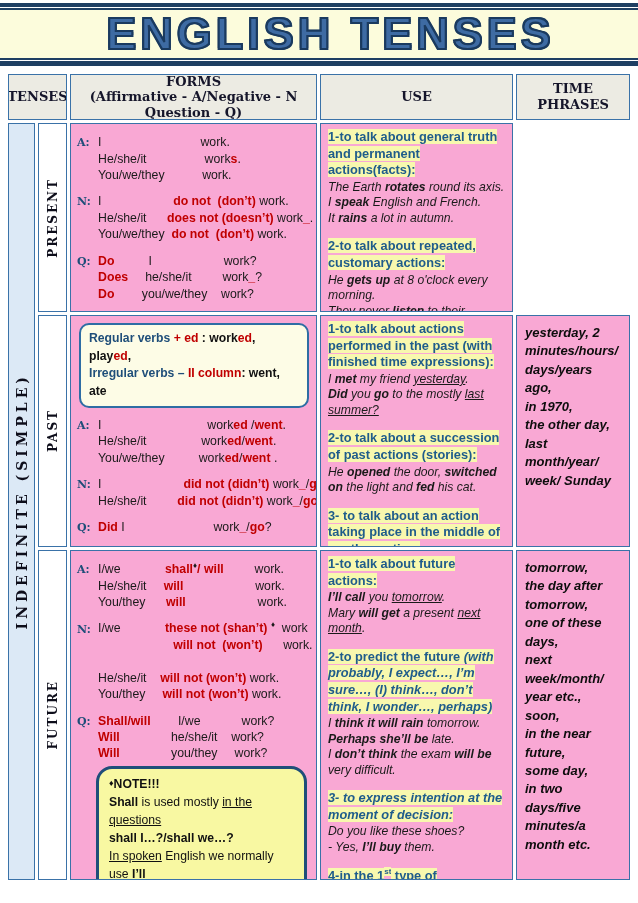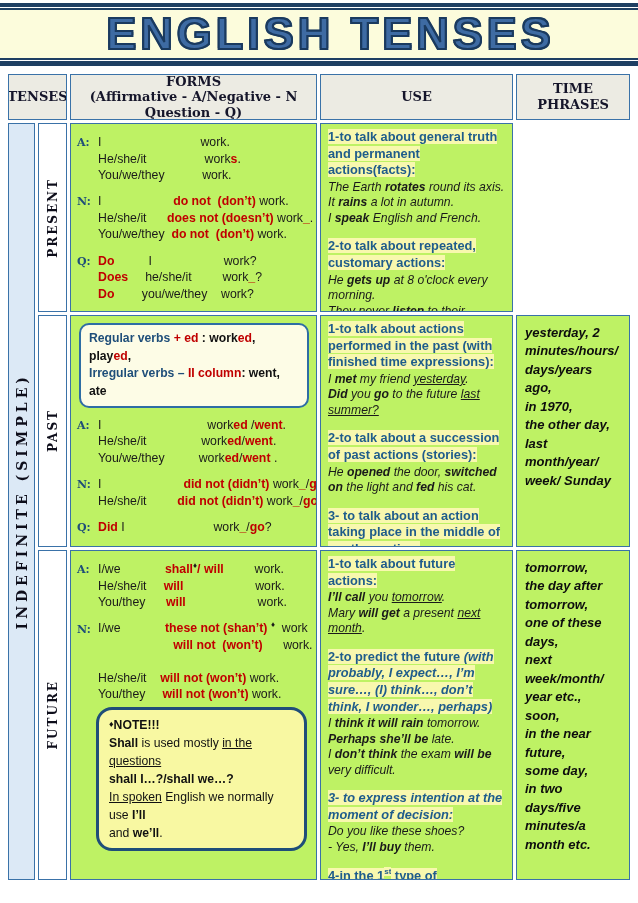--- a/index.html
+++ b/index.html
@@ -11,21 +11,21 @@
   .banner { background:#fcfcdc; border-top:2px solid #1e3f63; border-bottom:2px solid #1e3f63;
             height:52px; display:flex; align-items:center; justify-content:center; margin:1px 0;padding-left:23px; }
   .title { font-family:"Liberation Sans", sans-serif; font-weight:bold; font-size:45px;
            letter-spacing:4px; color:#3e6ba3; -webkit-text-stroke:2px #1a3a5f;
            text-shadow:1px 1px 0 #1a3a5f, -1px -1px 0 #1a3a5f, 1px -1px 0 #1a3a5f, -1px 1px 0 #1a3a5f; }
 
   .table { margin:8px 8px 0 8px; display:grid;
            grid-template-columns:27px 29px 247px 193px 1fr;
            grid-template-rows:46px 189px 232px 1fr;
            gap:3px; height:806px; }
-  .cell { border:1.6px solid #3a72a8; background:#bef264; overflow:hidden; }
+  .cell { border:1.6px solid #3a72a8; background:#f9a8d4; overflow:hidden; }
   .hcell { background:#ecebe3; display:flex; align-items:center; justify-content:center;
            font-family:"DejaVu Serif", serif; font-weight:bold; font-size:13px; color:#15152a;
            text-align:center; white-space:pre-line; line-height:1.2; }
   .c1 { grid-column:1/3; }
   .indef { grid-column:1; grid-row:2/5; background:#dcE9f6; display:flex; align-items:center; justify-content:center; }
   .tcell { display:flex; align-items:center; justify-content:center; background:#fff; }
   .vtext { writing-mode:vertical-rl; transform:rotate(180deg);
            font-family:"DejaVu Serif", serif; font-weight:bold; color:#0d0d1a; }
   .v-big { font-size:14px; letter-spacing:4px; }
   .v-sm  { font-size:12px; letter-spacing:2px; }
@@ -103,22 +103,22 @@
       <div class="fblock">
         <div class="fline"><span class="c-lbl">Q:</span><span class="c-r">Do</span><span>          I                     work?</span></div>
         <div class="fline"><span class="c-lbl"></span><span class="c-r">Does</span><span>     he/she/it         work</span><span class="c-r">_</span><span>?</span></div>
         <div class="fline"><span class="c-lbl"></span><span class="c-r">Do</span><span>        you/we/they    work?</span></div>
       </div>
     </div>
   <div class="cell ucell" style="grid-column:4;grid-row:2;">
       <div class="use-section">
         <div class="use-heading"><span class="c-hl">1-to talk about general truth and permanent actions(facts):</span></div>
         <div class="use-ex"><span>The Earth </span><span class="c-b">rotates</span><span> round its axis.</span></div>
+        <div class="use-ex"><span>I </span><span class="c-b">speak</span><span> English and French.</span></div>
         <div class="use-ex"><span>It </span><span class="c-b">rains</span><span> a lot in autumn.</span></div>
-        <div class="use-ex"><span>I </span><span class="c-b">speak</span><span> English and French.</span></div>
       </div>
       <div class="use-section">
         <div class="use-heading"><span class="c-hl">2-to talk about repeated, customary actions:</span></div>
         <div class="use-ex"><span>He </span><span class="c-b">gets up</span><span> at 8 o'clock every morning.</span></div>
         <div class="use-ex"><span>They never </span><span class="c-b">listen</span><span> to their teacher.</span></div>
       </div>
     </div>
 
   <div class="cell tcell" style="grid-column:2;grid-row:3;">
     <div class="vtext v-sm">PAST</div>
@@ -140,21 +140,21 @@
         </div>
         <div class="fblock">
           <div class="fline"><span class="c-lbl">Q:</span><span class="c-r">Did</span><span> I                          work</span><span class="c-r">_</span><span>/</span><span class="c-r">go</span><span>?</span></div>
         </div>
       </div>
   </div>
   <div class="cell ucell" style="grid-column:4;grid-row:3;">
       <div class="use-section">
         <div class="use-heading"><span class="c-hl">1-to talk about actions performed in the past (with finished time expressions):</span></div>
         <div class="use-ex"><span>I </span><span class="c-b">met</span><span> my friend </span><span class="c-u">yesterday</span><span>.</span></div>
-        <div class="use-ex"><span class="c-b">Did</span><span> you </span><span class="c-b">go</span><span> to the future </span><span class="c-u">last summer?</span></div>
+        <div class="use-ex"><span class="c-b">Did</span><span> you </span><span class="c-b">go</span><span> to the mostly </span><span class="c-u">last summer?</span></div>
       </div>
       <div class="use-section">
         <div class="use-heading"><span class="c-hl">2-to talk about a succession of past actions (stories):</span></div>
         <div class="use-ex"><span>He </span><span class="c-b">opened</span><span> the door, </span><span class="c-b">switched on</span><span> the light and </span><span class="c-b">fed</span><span> his cat.</span></div>
       </div>
       <div class="use-section">
         <div class="use-heading"><span class="c-hl">3- to talk about an action taking place in the middle of another action:</span></div>
       </div>
     </div>
   <div class="cell pcell" style="grid-column:5;grid-row:3;">
@@ -178,20 +178,25 @@
           <div class="fline"><span class="c-lbl">A:</span><span>I/we             </span><span class="c-r">shall</span><span class="c-sup">♦</span><span class="c-r">/ will</span><span>         work.</span></div>
           <div class="fline"><span class="c-lbl"></span><span>He/she/it     </span><span class="c-r">will</span><span>                     work.</span></div>
           <div class="fline"><span class="c-lbl"></span><span>You/they      </span><span class="c-r">will</span><span>                     work.</span></div>
         </div>
         <div class="fblock">
           <div class="fline"><span class="c-lbl">N:</span><span>I/we             </span><span class="c-r">these not (shan’t) </span><span class="c-sup">♦</span><span>  work</span></div>
           <div class="fline"><span class="c-lbl"></span><span>                      </span><span class="c-r">will not  (won’t)</span><span>      work.</span></div>
           <div class="fline"><span> </span></div>
           <div class="fline"><span class="c-lbl"></span><span>He/she/it    </span><span class="c-r">will not (won’t) </span><span>work.</span></div>
           <div class="fline"><span class="c-lbl"></span><span>You/they     </span><span class="c-r">will not (won’t) </span><span>work.</span></div>
+        </div>
+        <div class="fblock">
+          <div class="fline"><span class="c-lbl">Q:</span><span class="c-r">Shall/will</span><span>        I/we            work?</span></div>
+          <div class="fline"><span class="c-lbl"></span><span class="c-r">Will</span><span>               he/she/it    work?</span></div>
+          <div class="fline"><span class="c-lbl"></span><span class="c-r">Will</span><span>               you/they     work?</span></div>
         </div>
       </div>
     <div class="note-future">
         <div class="line"><span class="c-dia">♦</span><span class="c-b">NOTE!!!</span></div>
         <div class="line"><span class="c-b">Shall</span><span> is used mostly </span><span class="c-u">in the questions</span></div>
         <div class="line"><span class="c-b">shall I…?/shall we…?</span></div>
         <div class="line"><span class="c-u">In spoken</span><span> English we normally use </span><span class="c-b">I’ll</span></div>
         <div class="line"><span>and </span><span class="c-b">we’ll</span><span>.</span></div>
       </div>
   </div>

